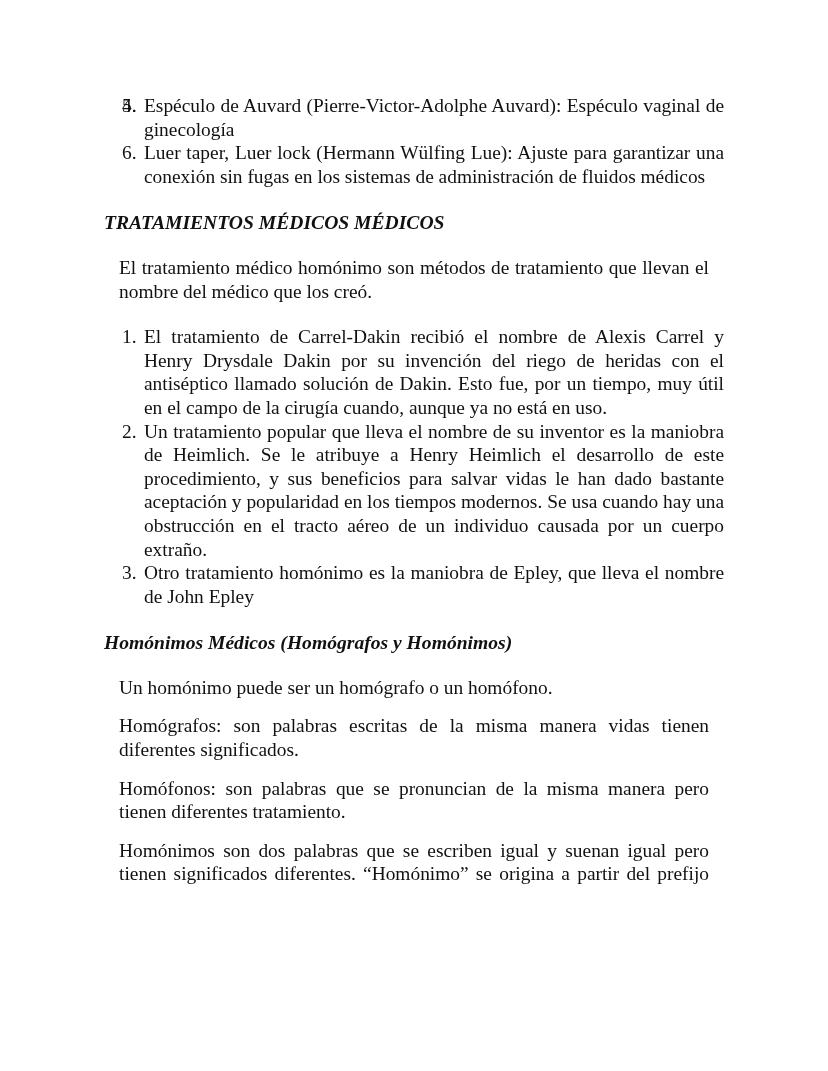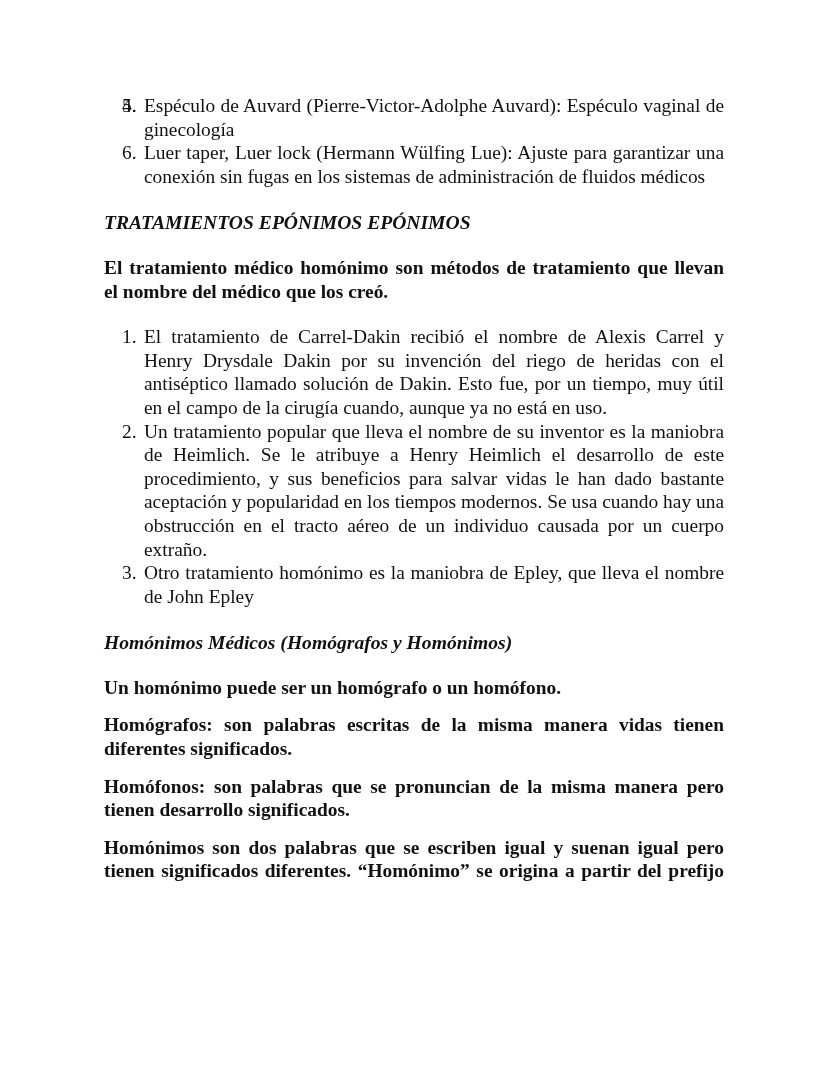--- a/index.html
+++ b/index.html
@@ -35,22 +35,21 @@
       text-align-last: left;
     }
     .li .num {
       position: absolute;
       left: 18px;
       top: 0;
     }
     .para {
       text-align: justify;
       text-align-last: left;
-      margin: 0;
-      font-weight: bold;
+      margin: 15px;
     }
     .heading {
       font-weight: bold;
       font-style: italic;
       margin: 0;
       font-size: 19.6px;
     }
     .gap-head-before { margin-top: 23px; }
     .gap-para-before { margin-top: 21px; }
     .gap-list-before { margin-top: 22px; }
@@ -69,21 +68,21 @@
     <li class="li">
       <span class="num">5.</span>
       <span>Espéculo de Auvard (Pierre-Victor-Adolphe Auvard): Espéculo vaginal de ginecología</span>
     </li>
     <li class="li">
       <span class="num">6.</span>
       <span>Luer taper, Luer lock (Hermann Wülfing Lue): Ajuste para garantizar una conexión sin fugas en los sistemas de administración de fluidos médicos</span>
     </li>
   </ol>
 
-  <h2 class="heading gap-head-before">TRATAMIENTOS EPÓNIMOS EPÓNIMOS</h2>
+  <h2 class="heading gap-head-before">TRATAMIENTOS MÉDICOS MÉDICOS</h2>
 
   <p class="para gap-para-before">El tratamiento médico homónimo son métodos de tratamiento que llevan el nombre del médico que los creó.</p>
 
   <ol class="gap-list-before">
     <li class="li">
       <span class="num">1.</span>
       <span>El tratamiento de Carrel-Dakin recibió el nombre de Alexis Carrel y Henry Drysdale Dakin por su invención del riego de heridas con el antiséptico llamado solución de Dakin. Esto fue, por un tiempo, muy útil en el campo de la cirugía cuando, aunque ya no está en uso.</span>
     </li>
     <li class="li">
       <span class="num">2.</span>
@@ -92,16 +91,16 @@
     <li class="li">
       <span class="num">3.</span>
       <span>Otro tratamiento homónimo es la maniobra de Epley, que lleva el nombre de John Epley</span>
     </li>
   </ol>
 
   <h2 class="heading gap-head-before">Homónimos Médicos (Homógrafos y Homónimos)</h2>
 
   <p class="para gap-para-before">Un homónimo puede ser un homógrafo o un homófono.</p>
   <p class="para gap-para">Homógrafos: son palabras escritas de la misma manera vidas tienen diferentes significados.</p>
-  <p class="para gap-para">Homófonos: son palabras que se pronuncian de la misma manera pero tienen desarrollo significados.</p>
+  <p class="para gap-para">Homófonos: son palabras que se pronuncian de la misma manera pero tienen diferentes tratamiento.</p>
   <p class="para gap-para last-cut">Homónimos son dos palabras que se escriben igual y suenan igual pero tienen significados diferentes. “Homónimo” se origina a partir del prefijo</p>
 
 </div>
 
 </body></html>

